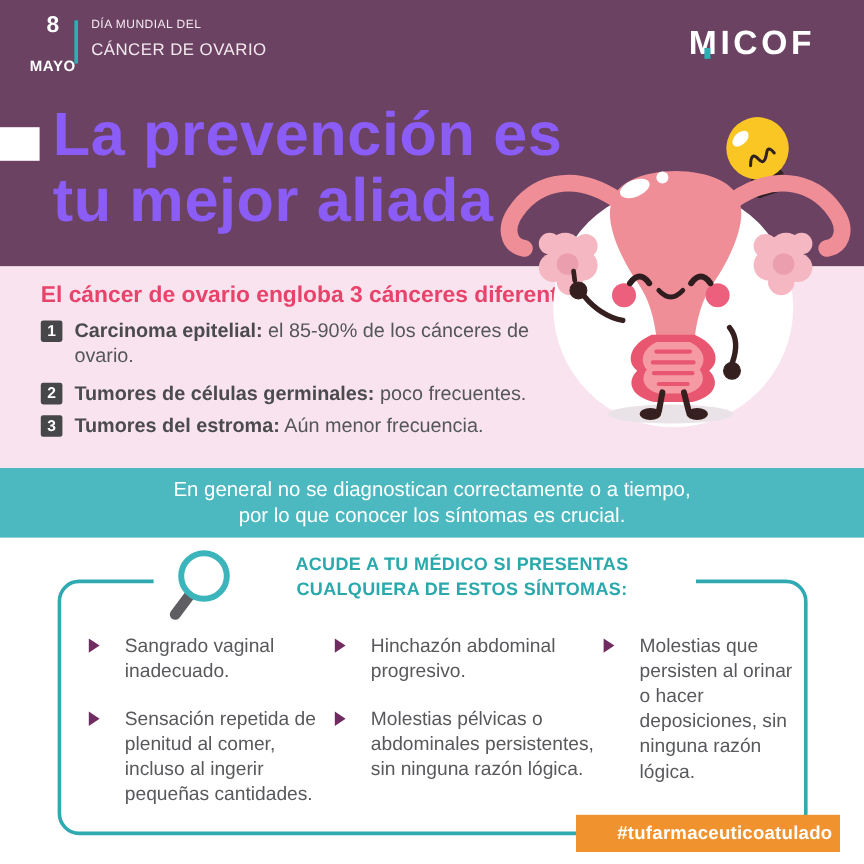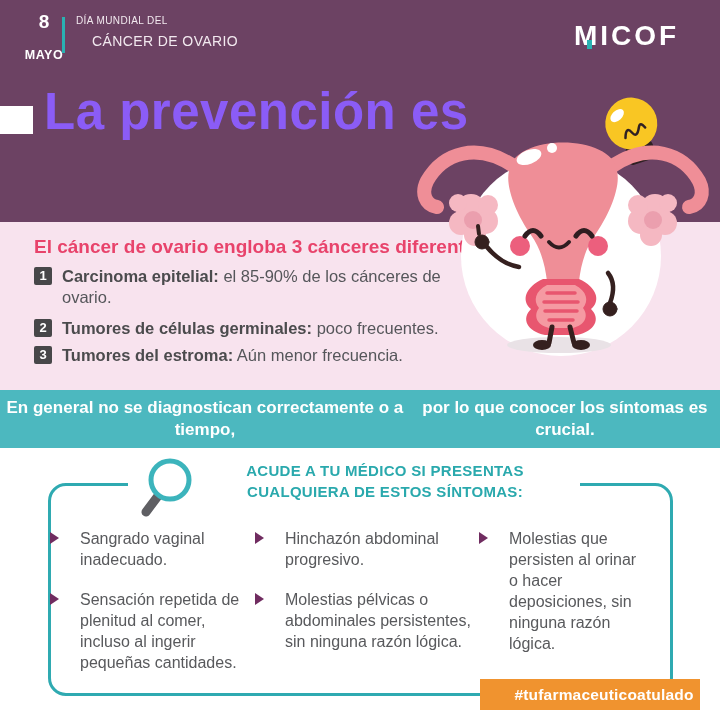--- a/index.html
+++ b/index.html
@@ -8,21 +8,21 @@
   .abs{position:absolute;}
 
   
   .band-purple{left:0;top:0;width:720px;height:222px;background:#6c4263;}
   .date-day{left:24px;top:12px;width:40px;text-align:center;color:#fff;
             font-size:19px;font-weight:bold;line-height:20px;}
   .date-month{left:12px;top:48px;width:64px;text-align:center;color:#fff;
               font-size:12.5px;font-weight:bold;letter-spacing:.5px;}
   .date-divider{left:62px;top:17px;width:3px;height:36px;background:#29b2b2;}
   .event-l1{left:76px;top:15px;color:#f2e9ef;font-size:10px;letter-spacing:.4px;}
-  .event-l2{left:92px;top:33px;color:#f2e9ef;font-size:14px;letter-spacing:.4px;}
+  .event-l2{left:76px;top:33px;color:#f2e9ef;font-size:14px;letter-spacing:.4px;}
   .logo{left:574px;top:20px;width:130px;height:32px;color:#fff;font-size:28px;
         font-weight:800;letter-spacing:3px;line-height:32px;}
   .logo-mark{left:13px;top:20px;width:5px;height:9px;background:#29b2b2;}
   .title-accent{left:0;top:106px;width:33px;height:28px;background:#fff;}
   .hero-title{left:44px;top:84px;width:430px;color:#8b5cf6;font-size:51px;
               font-weight:800;line-height:55px;letter-spacing:.5px;}
 
   
   .band-pink{left:0;top:222px;width:720px;height:168px;background:#f8e3ee;}
   .cancers-heading{left:34px;top:236px;width:460px;color:#e8436b;
@@ -30,33 +30,33 @@
   .c-item{left:34px;width:420px;display:flex;align-items:flex-start;}
   .c-item1{top:266px;} .c-item2{top:318px;} .c-item3{top:345px;}
   .num-badge{flex:0 0 18px;height:18px;background:#474749;color:#fff;
              font-size:13px;font-weight:bold;text-align:center;line-height:18px;
              border-radius:2px;margin-right:10px;margin-top:1px;}
   .c-text{font-size:16.5px;line-height:21px;color:#55565a;width:382px;}
   .c-bold{font-weight:bold;color:#4b4b4d;}
 
   
   .band-teal{left:0;top:390px;width:720px;height:58px;background:#4cb8bf;
-             display:flex;flex-direction:row;justify-content:center;
-             align-items:center;color:#fff;font-size:17px;font-weight:bold;
+             display:flex;flex-direction:column;justify-content:center;
+             align-items:center;color:#fff;font-size:17px;font-weight:normal;
              line-height:22px;text-align:center;}
 
   
   .sym-box{left:48px;top:483px;width:619px;height:207px;border:3px solid #2faab1;
            border-radius:18px;z-index:1;}
   .sym-head-wrap{left:128px;top:452px;width:452px;height:60px;background:#fff;
                  z-index:2;}
   .magnifier{left:8px;top:2px;}
   .sym-heading{left:72px;top:8px;width:370px;text-align:center;color:#2aa9ad;
                font-size:15px;font-weight:bold;line-height:21px;letter-spacing:.3px;}
-  .sym-cols{left:50px;top:528px;width:600px;display:flex;z-index:3;}
+  .sym-cols{left:74px;top:528px;width:600px;display:flex;z-index:3;}
   .sym-col{display:flex;flex-direction:column;}
   .sym-col1{width:205px;} .sym-col2{width:224px;align-items:flex-end;} .sym-col3{width:170px;}
   .sym-item{display:flex;align-items:flex-start;margin-bottom:19px;}
   .tri{flex:0 0 9px;width:0;height:0;border-left:9px solid #702c60;
        border-top:6px solid transparent;border-bottom:6px solid transparent;
        margin:4px 12px 0 0;}
   .sym-text{font-size:16px;line-height:21px;color:#58595c;}
 
   
   .hashtag{left:480px;top:679px;width:192px;height:31px;background:#f0932f;
@@ -80,20 +80,21 @@
   <div class="abs event-l2">CÁNCER DE OVARIO</div>
 
   <div class="abs logo">
     <span>MICOF</span>
     <span class="abs logo-mark"></span>
   </div>
 
   <div class="abs title-accent"></div>
   <div class="abs hero-title">
     <div>La prevención es</div>
+    <div>tu mejor aliada</div>
   </div>
 
   <div class="abs band-pink"></div>
 
   <svg class="abs illus" width="302" height="308" viewBox="0 0 302 308">
 
     <circle cx="148" cy="173" r="100" fill="#ffffff"></circle>
 
     <g>
       <g transform="rotate(-18 222 52)">

